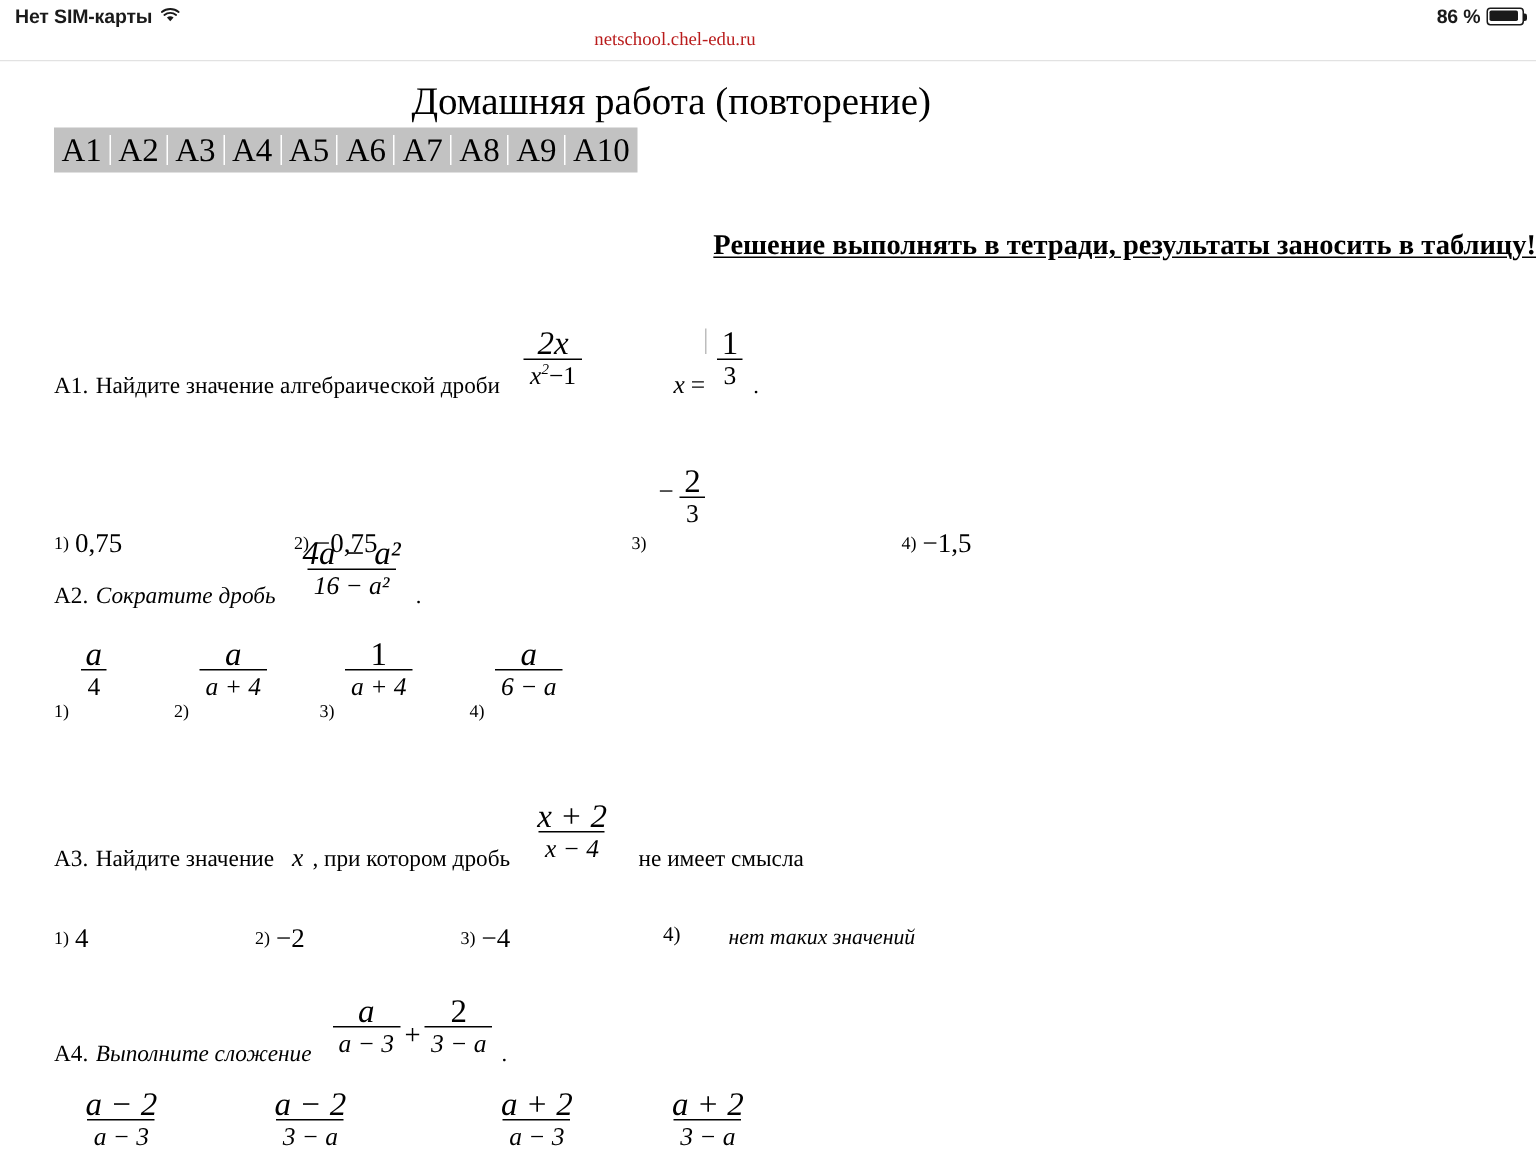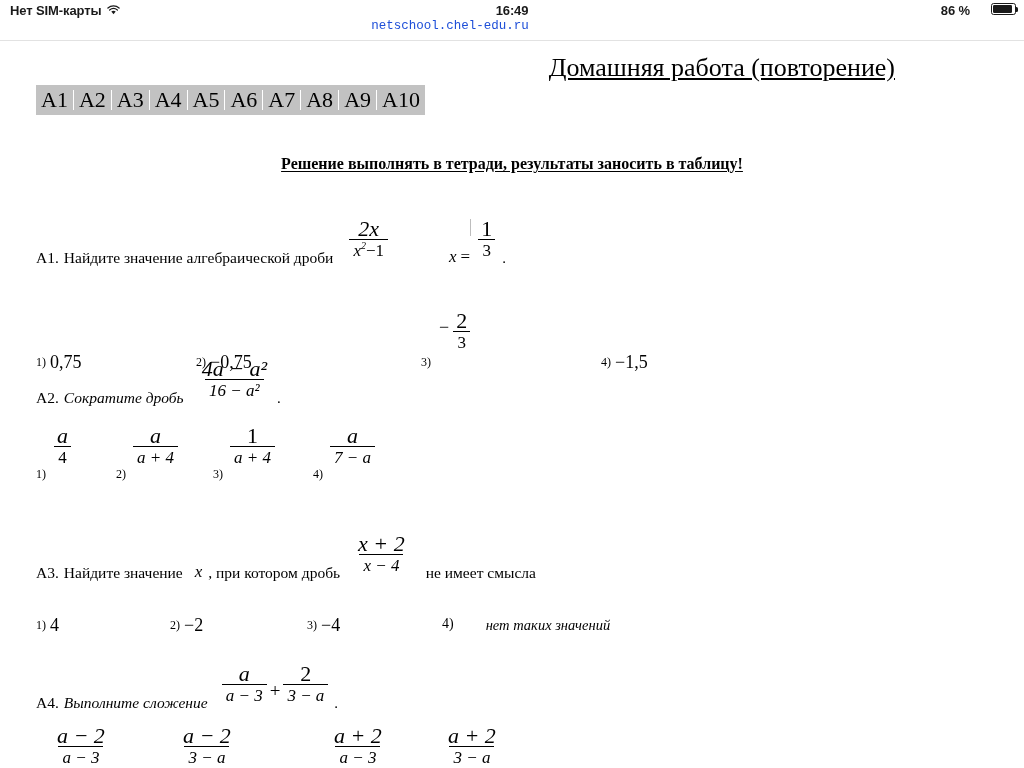--- a/index.html
+++ b/index.html
@@ -41,21 +41,22 @@
     position: absolute;
     left: 0; right: 0;
     top: 3px;
     text-align: center;
   }
   .sb-right {
     position: absolute;
     right: 8px;
     top: 3px;
     display: flex;
-    gap: 21px;
+    align-items: center;
+    gap: 4px;
   }
   .wifi-icon { display: block; }
   .battery {
     position: relative;
     width: 25px;
     height: 12px;
     border: 1.3px solid #1a1a1a;
     border-radius: 2.6px;
     box-sizing: border-box;
   }
@@ -79,23 +80,23 @@
     border-radius: 1.2px;
   }
 
   
   .urlbar {
     position: absolute;
     top: 19px;
     left: 0;
     width: 900px;
     text-align: center;
-    font-family: Liberation Mono, monospace;
+    font-family: Liberation Serif, serif;
     font-size: 12.5px;
-    color: #1d4ed8;
+    color: #b91c1c;
   }
 
   .page-divider {
     position: absolute;
     top: 40px;
     left: 0;
     width: 1024px;
     height: 1px;
     background: #e2e2e2;
   }
@@ -108,24 +109,23 @@
     width: 1024px;
     height: 727px;
     background: #ffffff;
   }
 
   .doc-title {
     position: absolute;
     top: 12px;
     left: 0;
     width: 895px;
-    text-align: right;
+    text-align: center;
     font-size: 26px;
     line-height: 30px;
-    text-decoration: underline;
     text-underline-offset: 2px;
   }
 
   
   .navstrip {
     position: absolute;
     top: 44px;
     left: 36px;
     display: flex;
     background: #c2c2c2;
@@ -146,22 +146,22 @@
     min-width: 34px;
     cursor: pointer;
   }
   .nav-cell:last-child { border-right: none; }
 
   .doc-subtitle {
     position: absolute;
     top: 110px;
     left: 0;
     width: 1024px;
-    text-align: center;
-    font-size: 16px;
+    text-align: right;
+    font-size: 19px;
     font-weight: bold;
     line-height: 26px;
     text-decoration: underline;
     text-underline-offset: 2px;
   }
   .caret-artifact {
     position: absolute;
     top: 178px;
     left: 470px;
     width: 1px;
@@ -261,21 +261,20 @@
   <div class="sb-left">
     <span>Нет SIM-карты</span>
     <span class="wifi-icon">
       <svg width="13" height="10" viewBox="0 0 13 10">
         <path d="M6.5 9.2 L4.3 6.6 A3.6 3.6 0 0 1 8.7 6.6 Z" fill="#1a1a1a"></path>
         <path d="M2.6 5.0 A6.2 6.2 0 0 1 10.4 5.0" stroke="#1a1a1a" stroke-width="1.25" fill="none" stroke-linecap="round"></path>
         <path d="M0.9 3.0 A8.8 8.8 0 0 1 12.1 3.0" stroke="#1a1a1a" stroke-width="1.25" fill="none" stroke-linecap="round"></path>
       </svg>
     </span>
   </div>
-  <div class="sb-center">16:49</div>
   <div class="sb-right">
     <span>86 %</span>
     <span class="battery">
       <span class="battery-fill"></span>
     </span>
   </div>
 </div>
 
 <div class="urlbar">netschool.chel-edu.ru</div>
 <div class="page-divider"></div>
@@ -375,21 +374,21 @@
       <span class="opt-num">3)</span>
       <span class="frac" style="top:-15px;">
         <span class="num">1</span>
         <span class="den ital">a + 4</span>
       </span>
     </div>
     <div class="opt">
       <span class="opt-num">4)</span>
       <span class="frac" style="top:-15px;">
         <span class="num ital">a</span>
-        <span class="den ital">7 − a</span>
+        <span class="den ital">6 − a</span>
       </span>
     </div>
   </div>
 
   <div class="question" style="top:500px;">
     <div class="q-line">
       <span class="q-text">A3.</span>
       <span class="q-text" style="padding-left:5px;">Найдите значение</span>
       <span class="math" style="padding:0 6px 0 12px;">x</span>
       <span class="q-text">, при котором дробь</span>

